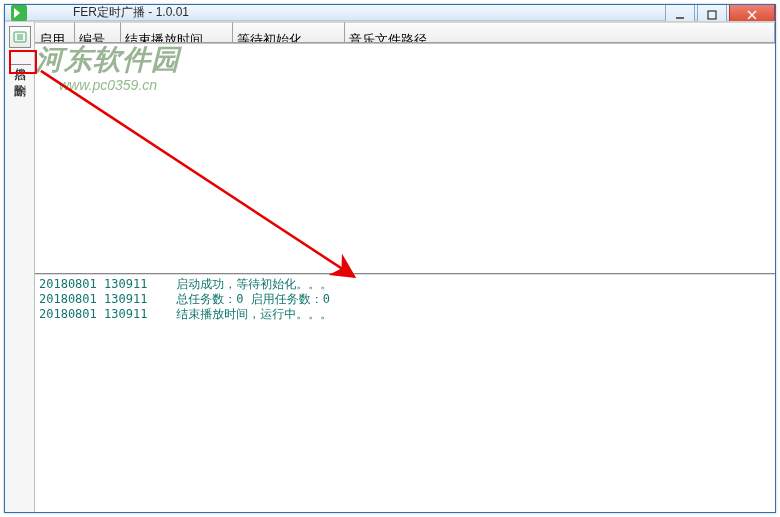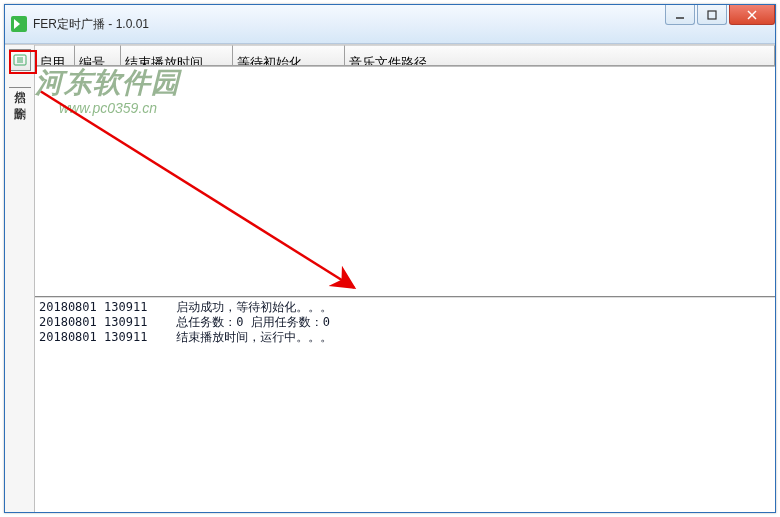--- a/index.html
+++ b/index.html
@@ -16,27 +16,28 @@
     left: 4px; top: 4px;
     width: 772px; height: 509px;
     border: 1px solid #2e6fb7;
     background: #fff;
     display: flex;
     flex-direction: column;
     box-shadow: 0 0 2px rgba(0,0,0,0.3);
   }
   
   .titlebar {
-    height: 39px;
+    height: 16px;
     background: linear-gradient(to bottom, #f4f9ff 0%, #e6f0fb 50%, #d6e7f7 100%);
     border-bottom: 1px solid #b6c9de;
     display: flex;
     align-items: center;
     padding: 0 6px 0 6px;
     position: relative;
+    gap: 40px;
   }
   .app-icon {
     width: 16px; height: 16px;
     background: #3bb84a;
     border-radius: 2px;
     position: relative;
     margin-right: 6px;
   }
   .app-icon::before {
     content: "";
@@ -144,21 +145,21 @@
     flex: 0 0 230px;
     background: #fff;
     border-bottom: 1px solid #888;
     position: relative;
   }
   .log-pane {
     flex: 1;
     background: #fff;
     font-family: "SimSun", monospace;
     font-size: 12px;
-    color: #0f172a;
+    color: #0f766e;
     padding: 2px 4px;
     overflow: hidden;
     border-top: 1px solid #ddd;
   }
   .log-row { white-space: pre; line-height: 15px; }
 
   
   .annotation {
     position: absolute;
     pointer-events: none;

